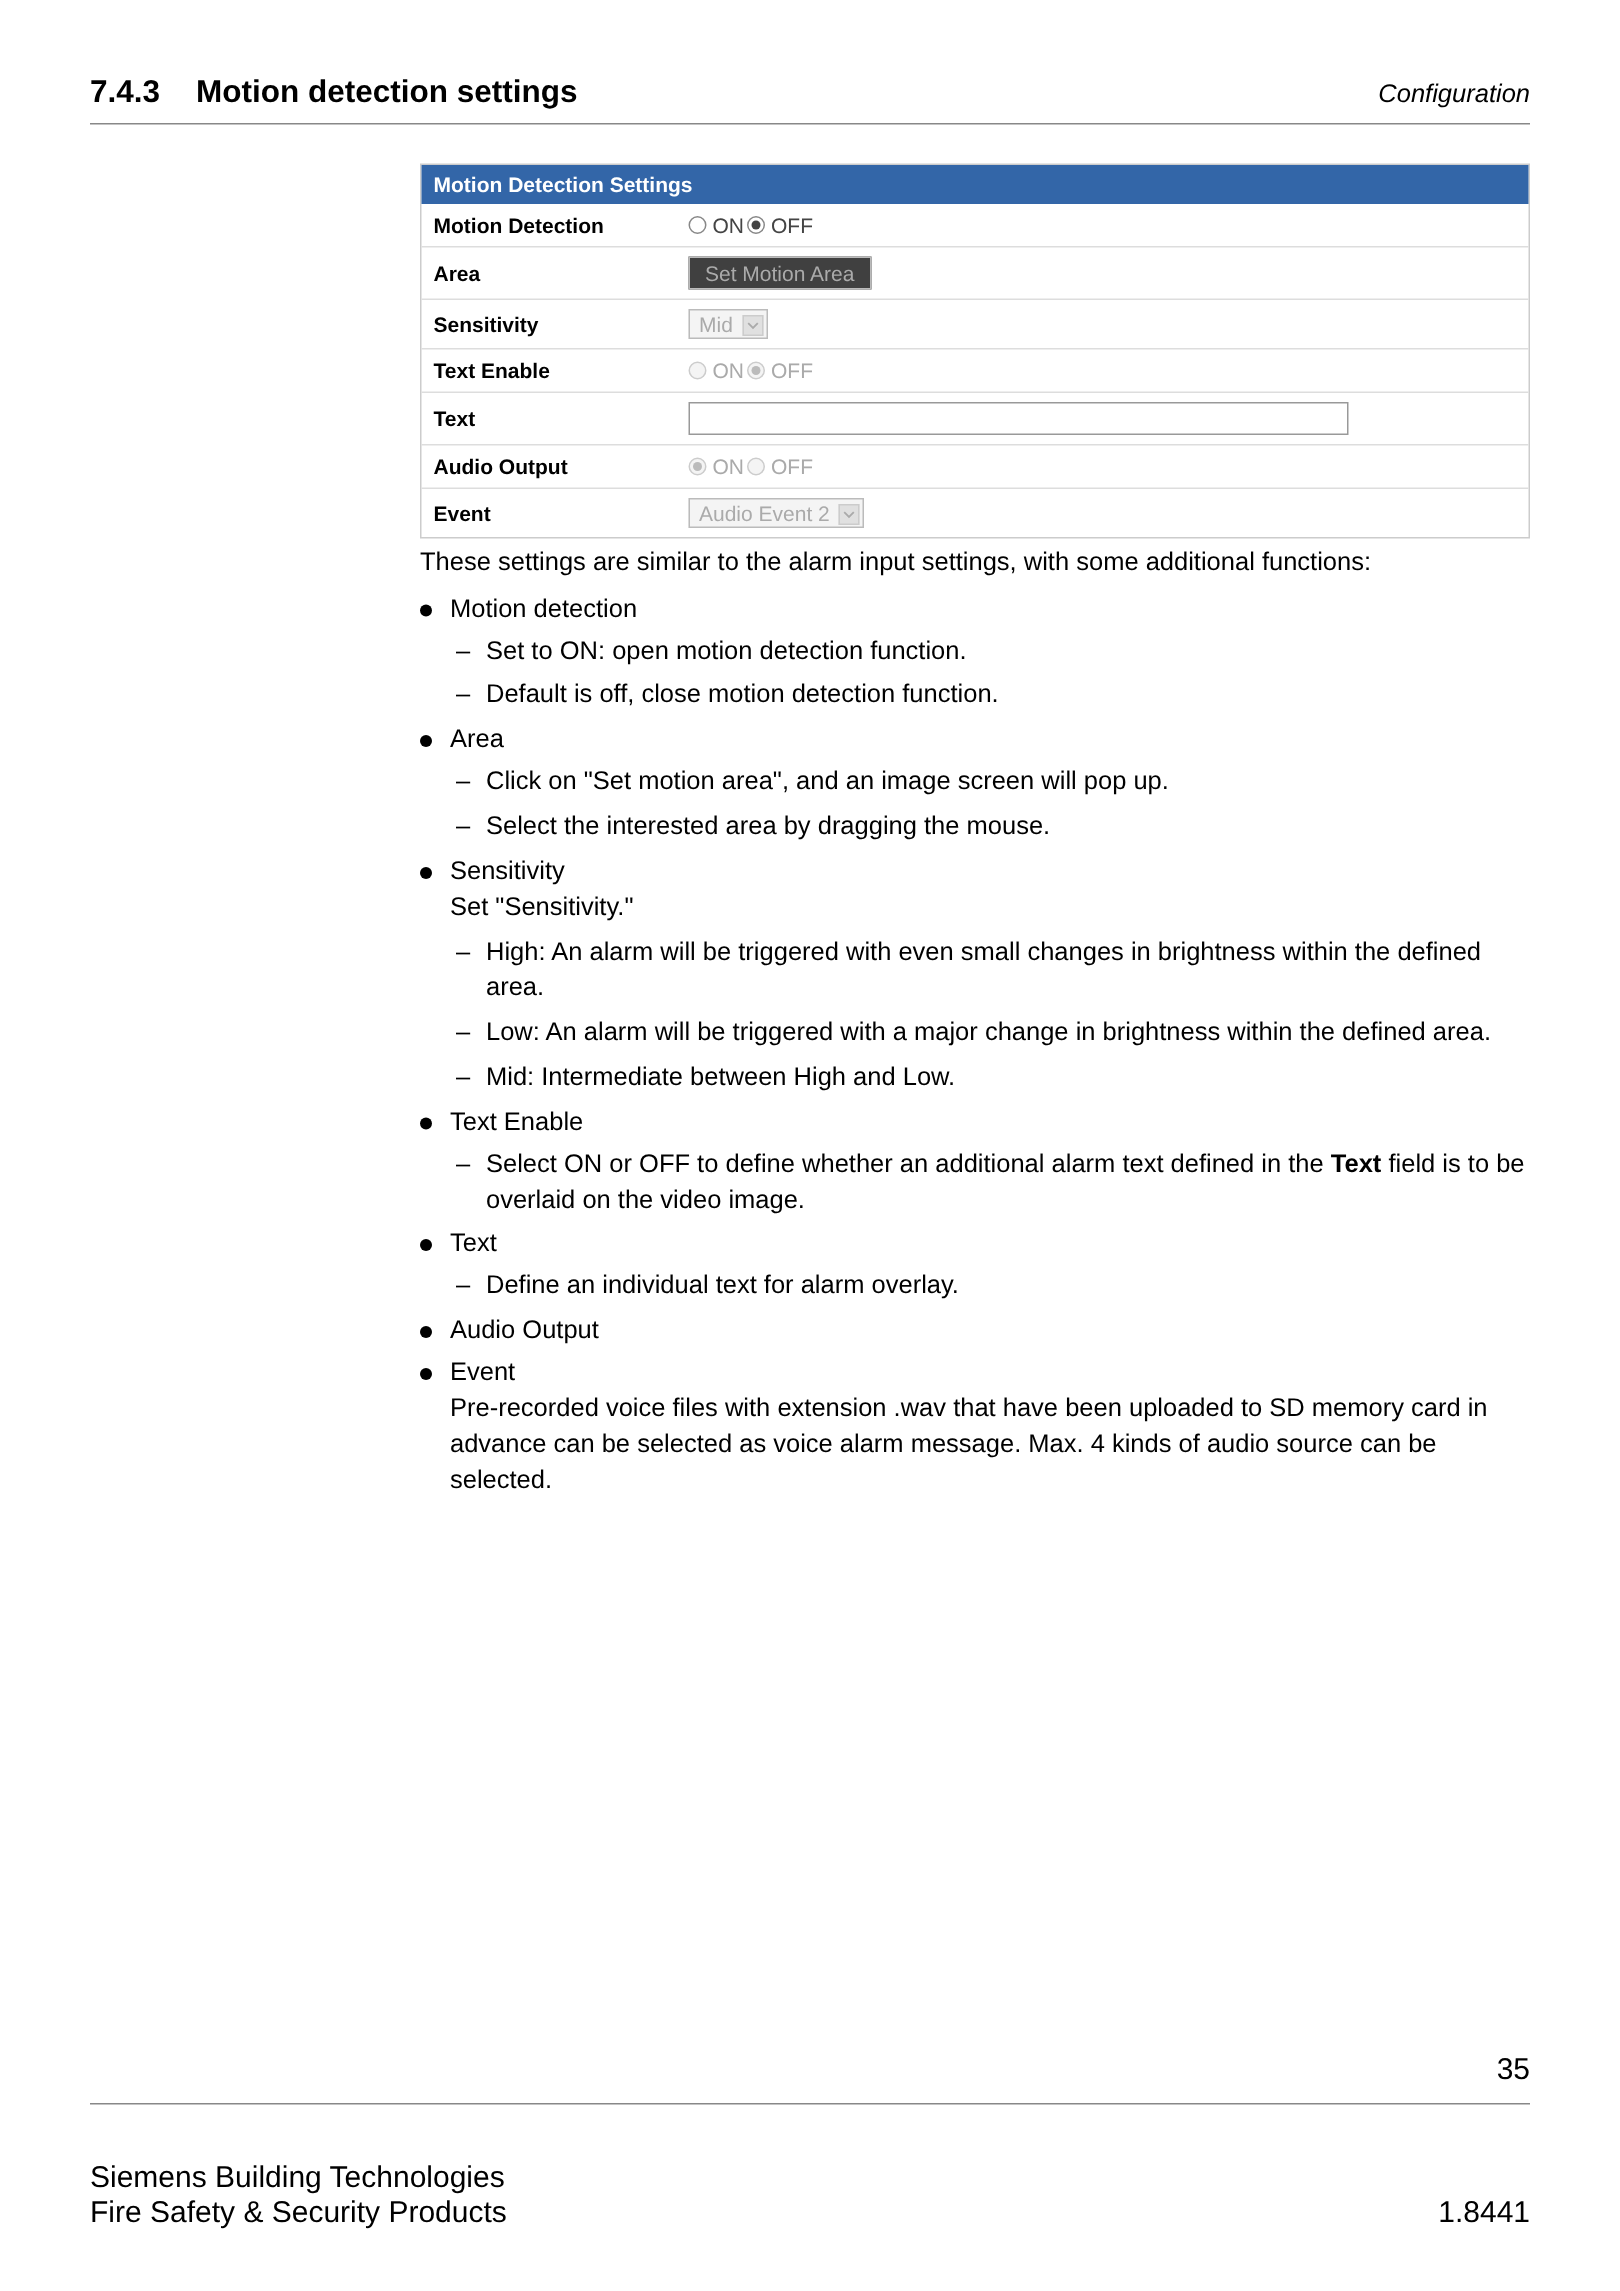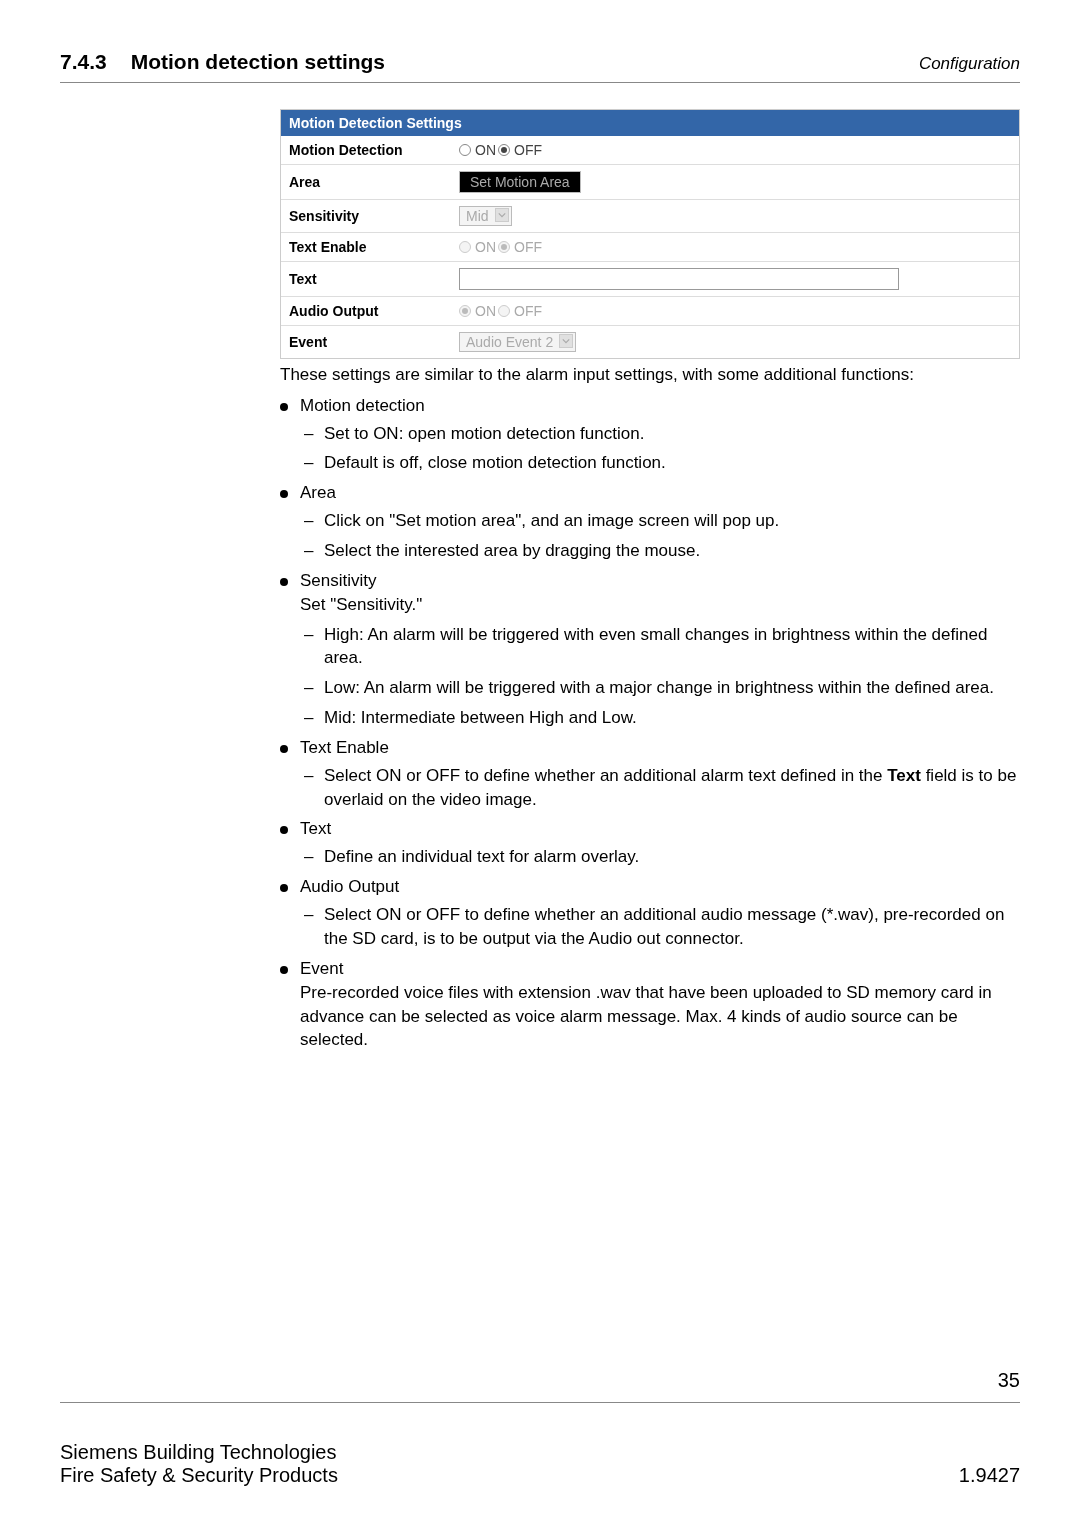--- a/index.html
+++ b/index.html
@@ -110,28 +110,28 @@
     height: 6px;
     background: #444;
     border-radius: 50%;
   }
   .radio-dot.disabled-dot {
     background: #bbb;
   }
   .btn-disabled {
     display: inline-block;
     border: 1px solid #bbbbbb;
-    background: #000000;
+    background: #404040;
     color: #aaaaaa;
     font-size: 14px;
     padding: 2px 10px;
   }
   .select-disabled {
     display: inline-flex;
-    align-items: flex-start;
+    align-items: flex-end;
     border: 1px solid #bbbbbb;
     background: #f4f4f4;
     color: #aaaaaa;
     font-size: 14px;
     padding: 1px 2px 1px 6px;
     gap: 6px;
   }
   .chev {
     width: 14px;
     height: 14px;
@@ -369,36 +369,33 @@
       </ul>
     </li>
     <li>
       <span>Text</span>
       <ul class="sub-list">
         <li>Define an individual text for alarm overlay.</li>
       </ul>
     </li>
     <li>
       <span>Audio Output</span>
-      <ul class="sub-list">
-        <li>Select ON or OFF to define whether an additional audio message (*.wav), pre-recorded on the SD card, is to be output via the Audio out connector.</li>
-      </ul>
     </li>
     <li>
       <span>Event</span>
       <div class="desc-text">Pre-recorded voice files with extension .wav that have been uploaded to SD memory card in advance can be selected as voice alarm message. Max. 4 kinds of audio source can be selected.</div>
     </li>
   </ul>
 
 </div>
 
 <div class="footer">
   <div class="page-num">35</div>
   <hr class="footer-hr">
   <div class="footer-row">
     <div>Siemens Building Technologies</div>
     <div></div>
   </div>
   <div class="footer-row">
     <div>Fire Safety &amp; Security Products</div>
-    <div>1.9427</div>
+    <div>1.8441</div>
   </div>
 </div>
 
 </body></html>

